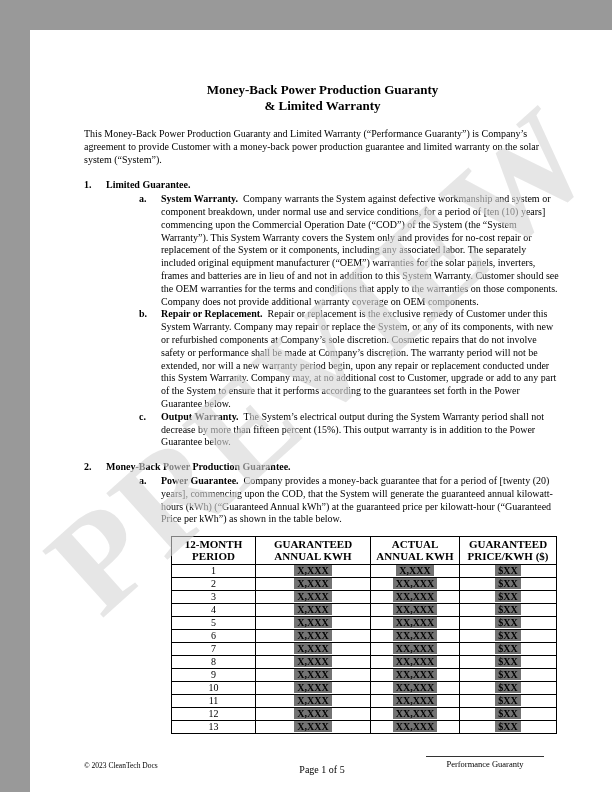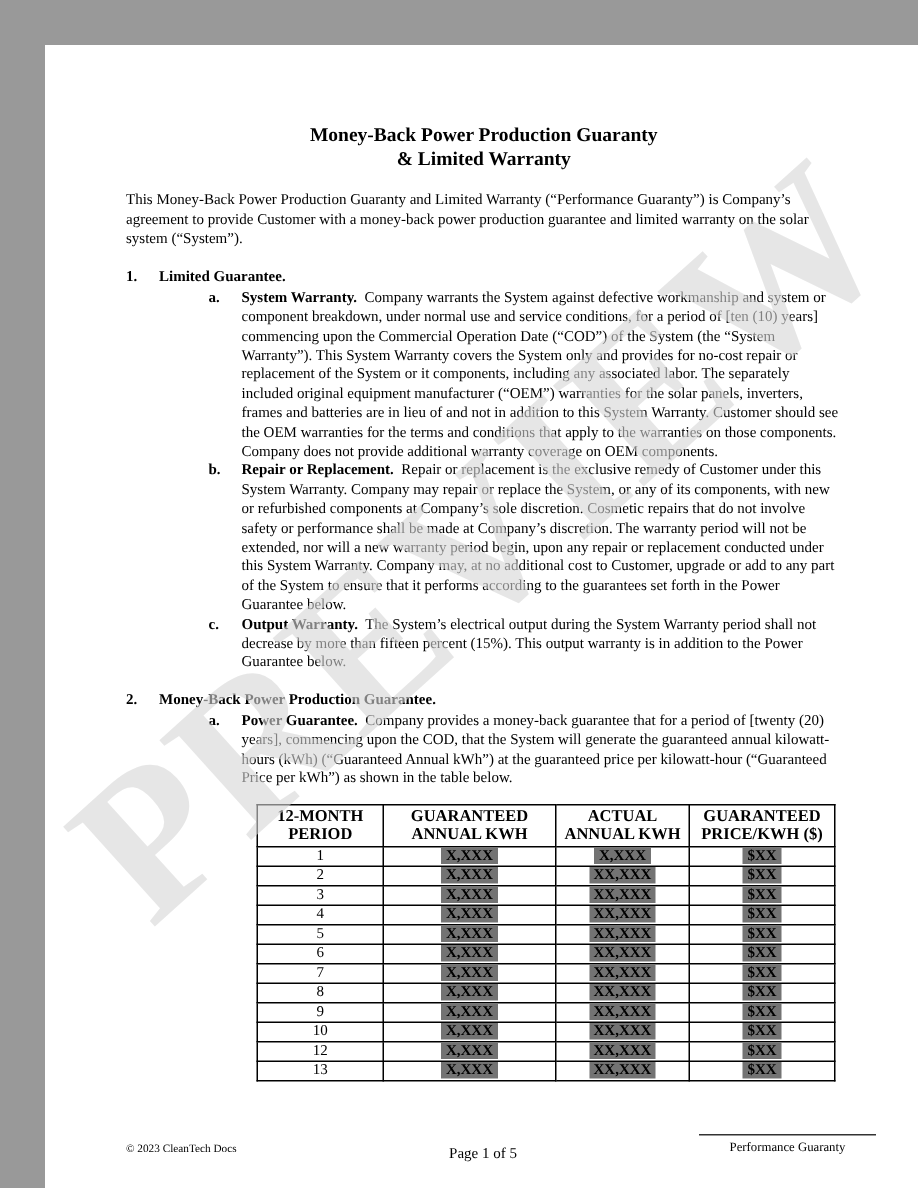--- a/index.html
+++ b/index.html
@@ -92,21 +92,21 @@
     font-size: 7.5px;
   }
   .footer-center {
     position: absolute; z-index: 1;
     left: 0; right: 0; top: 734px;
     text-align: center;
     font-size: 10px;
   }
   .footer-right {
     position: absolute; z-index: 1;
-    left: 436px; top: 726px;
+    left: 396px; top: 726px;
     width: 118px;
     border-top: 1px solid #333;
     text-align: center;
     font-size: 8.5px;
     padding-top: 2px;
   }
 </style>
 </head>
 <body>
 
@@ -222,20 +222,26 @@
           <td><span class="ff">XX,XXX</span></td>
           <td><span class="ff">$XX</span></td>
         </tr>
             <tr>
           <td>10</td>
           <td><span class="ff">X,XXX</span></td>
           <td><span class="ff">XX,XXX</span></td>
           <td><span class="ff">$XX</span></td>
         </tr>
             <tr>
+          <td>11</td>
+          <td><span class="ff">X,XXX</span></td>
+          <td><span class="ff">XX,XXX</span></td>
+          <td><span class="ff">$XX</span></td>
+        </tr>
+            <tr>
           <td>12</td>
           <td><span class="ff">X,XXX</span></td>
           <td><span class="ff">XX,XXX</span></td>
           <td><span class="ff">$XX</span></td>
         </tr>
             <tr>
           <td>13</td>
           <td><span class="ff">X,XXX</span></td>
           <td><span class="ff">XX,XXX</span></td>
           <td><span class="ff">$XX</span></td>

